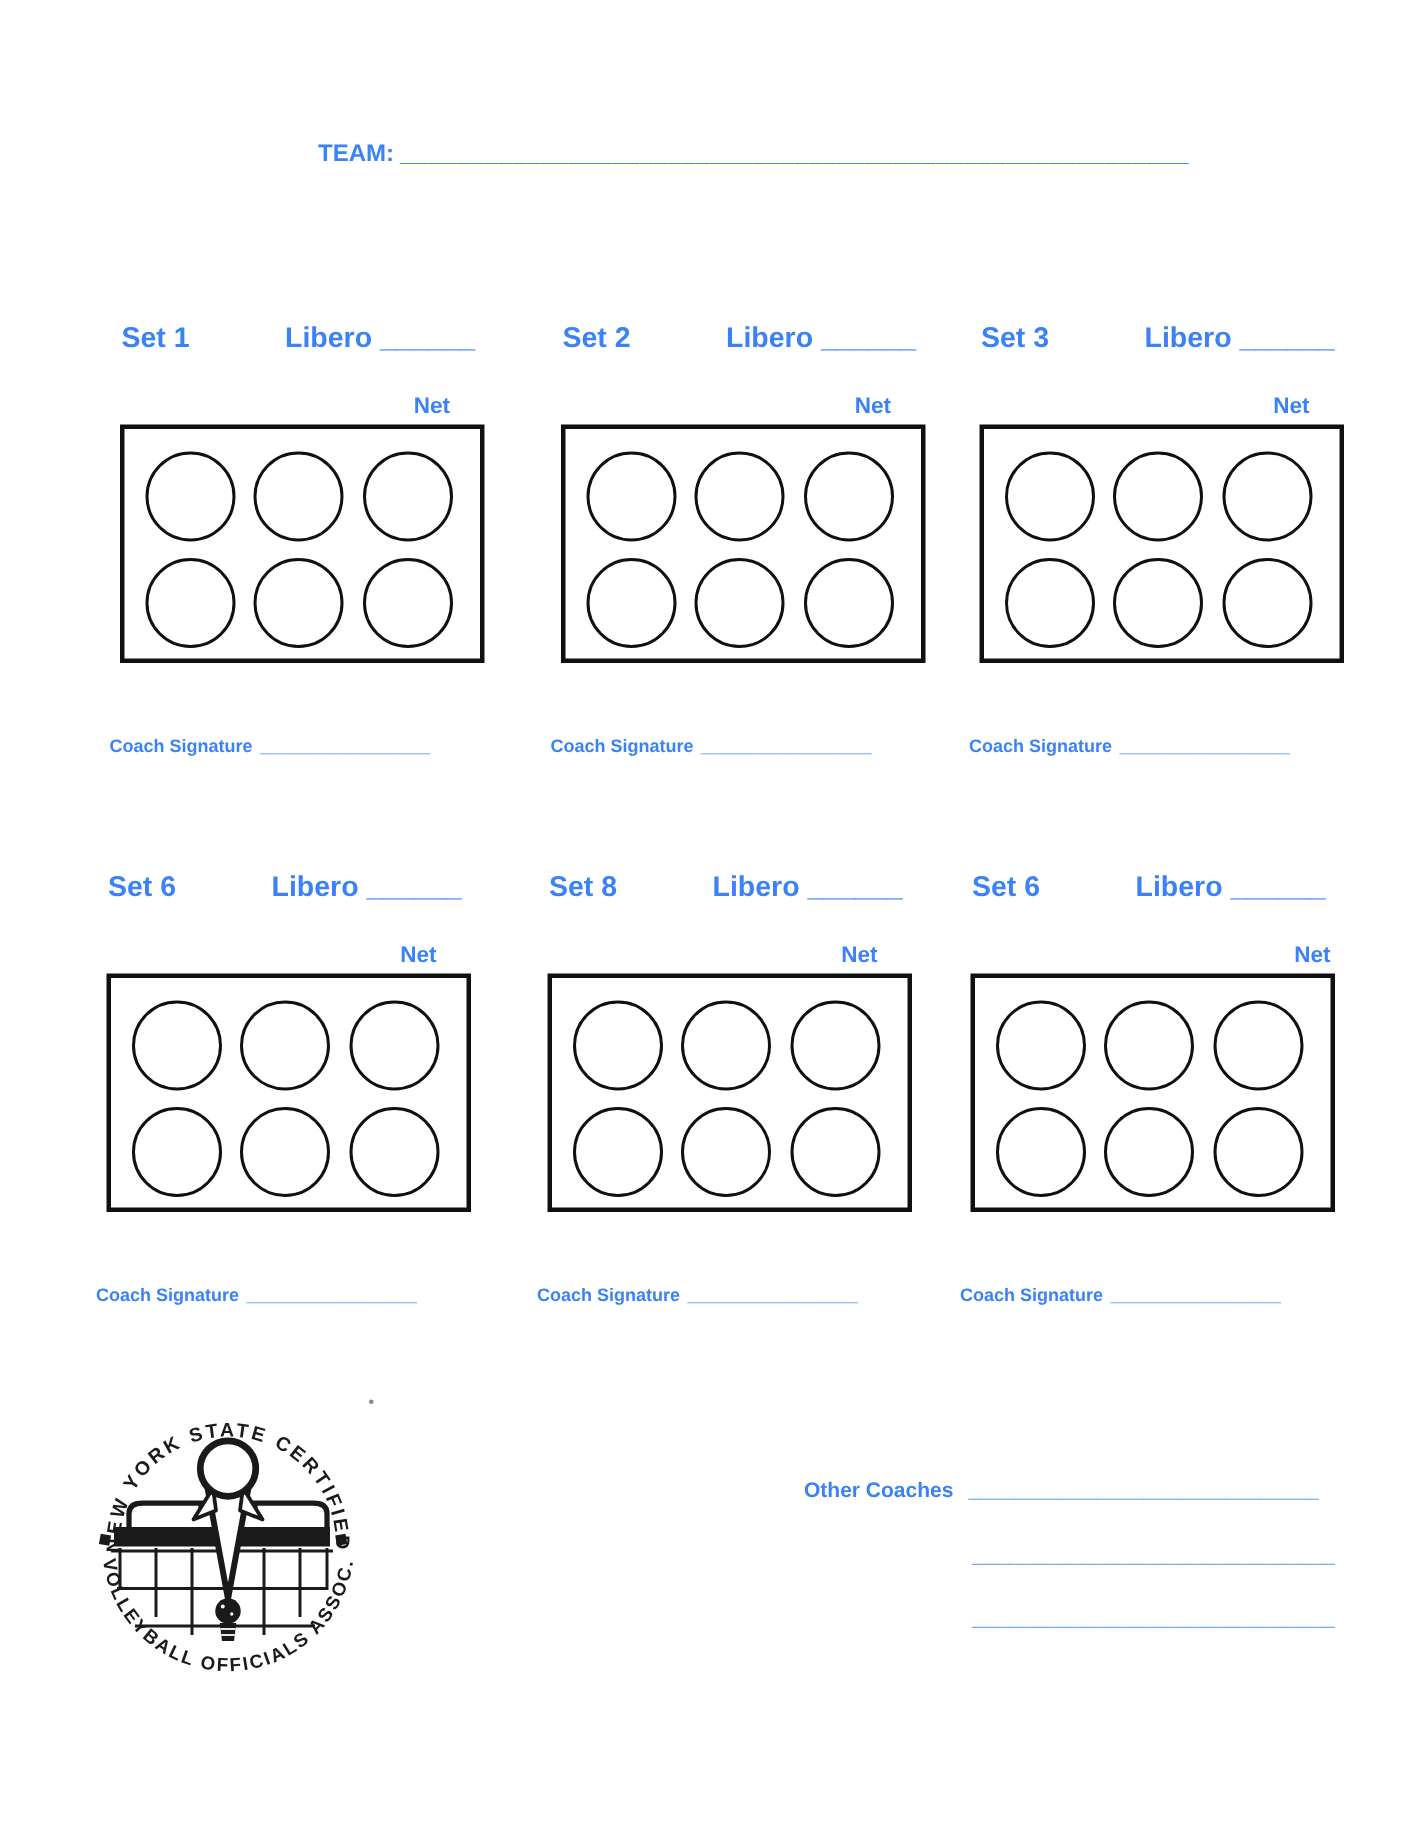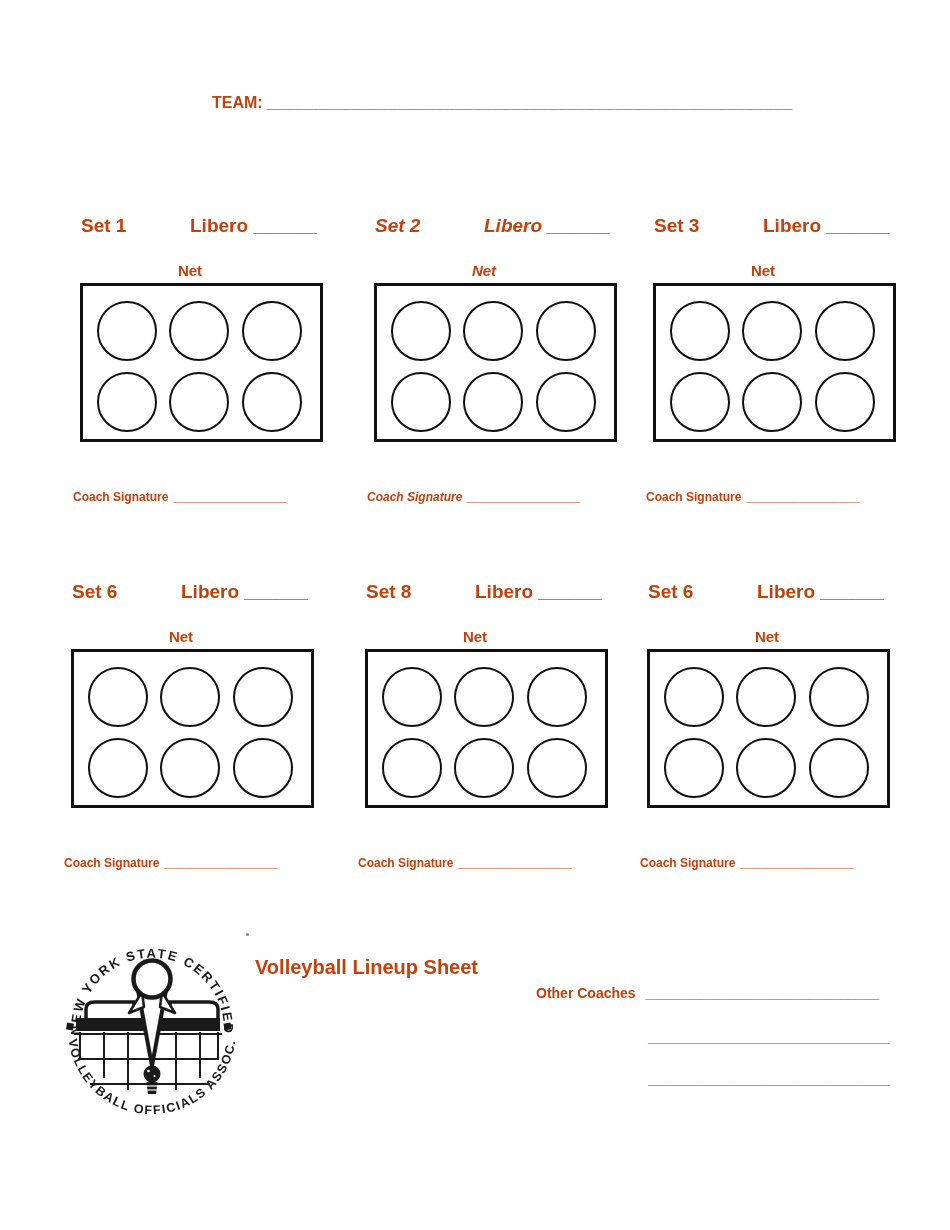--- a/index.html
+++ b/index.html
@@ -1,41 +1,41 @@
 <!DOCTYPE html>
 <html><head>
 <meta charset="utf-8">
 <style>
   html,body { margin:0; padding:0; background:#ffffff; }
   .page {
     position:relative; width:950px; height:1230px; background:#ffffff;
-    font-family:"Liberation Sans", sans-serif; color:#c2410c; font-weight:bold;
+    font-family:"Liberation Sans", sans-serif; color:#3b82f6; font-weight:bold;
     overflow:hidden;
   }
 
   
   .team { position:absolute; left:212px; top:94px; font-size:16px; white-space:nowrap; }
   .team .line { margin-left:4px; letter-spacing:0.5px; }
 
   
   .panel { position:absolute; width:220px; height:300px; }
   .set-title { position:absolute; left:1px; top:0; font-size:19px; white-space:nowrap; }
   .libero { position:absolute; left:110px; top:0; font-size:19px; white-space:nowrap; }
-  .net { position:absolute; left:0; top:47px; width:100%; text-align:center; font-size:15px; }
+  .net { position:absolute; left:0; top:47px; width:100%; text-align:right; font-size:15px; }
   .court { position:absolute; left:0; top:68px; width:243px; height:159px;
            border:3px solid #101010; box-sizing:border-box; background:#fff; }
   .pos { position:absolute; width:56px; height:56px; border:2px solid #101010;
          border-radius:50%; background:#fff; }
   .pos.c1 { left:14px; } .pos.c2 { left:86px; } .pos.c3 { left:159px; }
   .pos.r1 { top:15px; }  .pos.r2 { top:86px; }
   .sig { position:absolute; left:-7px; top:275px; font-size:12px; white-space:nowrap; }
   .sig .line { margin-left:5px; }
 
   .p1 { left:80px;  top:215px; }
-  .p2 { left:374px; top:215px;font-style:italic; }
+  .p2 { left:374px; top:215px; }
   .p3 { left:653px; top:215px; }
   .p4 { left:71px;  top:581px; }
   .p5 { left:365px; top:581px; }
   .p6 { left:647px; top:581px;padding-left:20px; }
 
   
   .logo { position:absolute; left:62px; top:942px; width:180px; height:180px; }
   .sheet-title { position:absolute; left:255px; top:956px; font-size:20px; white-space:nowrap; }
   .instr { position:absolute; left:257px; top:1006px; font-size:14px; line-height:20px; white-space:pre-line; }
   .other-coaches { position:absolute; left:536px; top:985px; font-size:14px; white-space:nowrap; }
@@ -190,21 +190,20 @@
     </g>
 
     <text font-family="Liberation Sans, sans-serif" font-size="13" font-weight="bold" letter-spacing="2" fill="#1a1a1a" text-anchor="middle">
       <textPath href="#arcTop" startOffset="50%">NEW YORK STATE CERTIFIED</textPath>
     </text>
     <text font-family="Liberation Sans, sans-serif" font-size="12.5" font-weight="bold" letter-spacing="1.5" fill="#1a1a1a" text-anchor="middle">
       <textPath href="#arcBottom" startOffset="50%">VOLLEYBALL OFFICIALS ASSOC.</textPath>
     </text>
   </svg>
 
-  <div class="sheet-title">Volleyball Lineup Sheet</div>
 
   <div class="other-coaches">
     <span>Other Coaches</span><span class="line">______________________________</span>
   </div>
   <div class="oc-line2">______________________________</div>
   <div class="oc-line3">______________________________</div>
 
 </div>
 
 </body></html>

